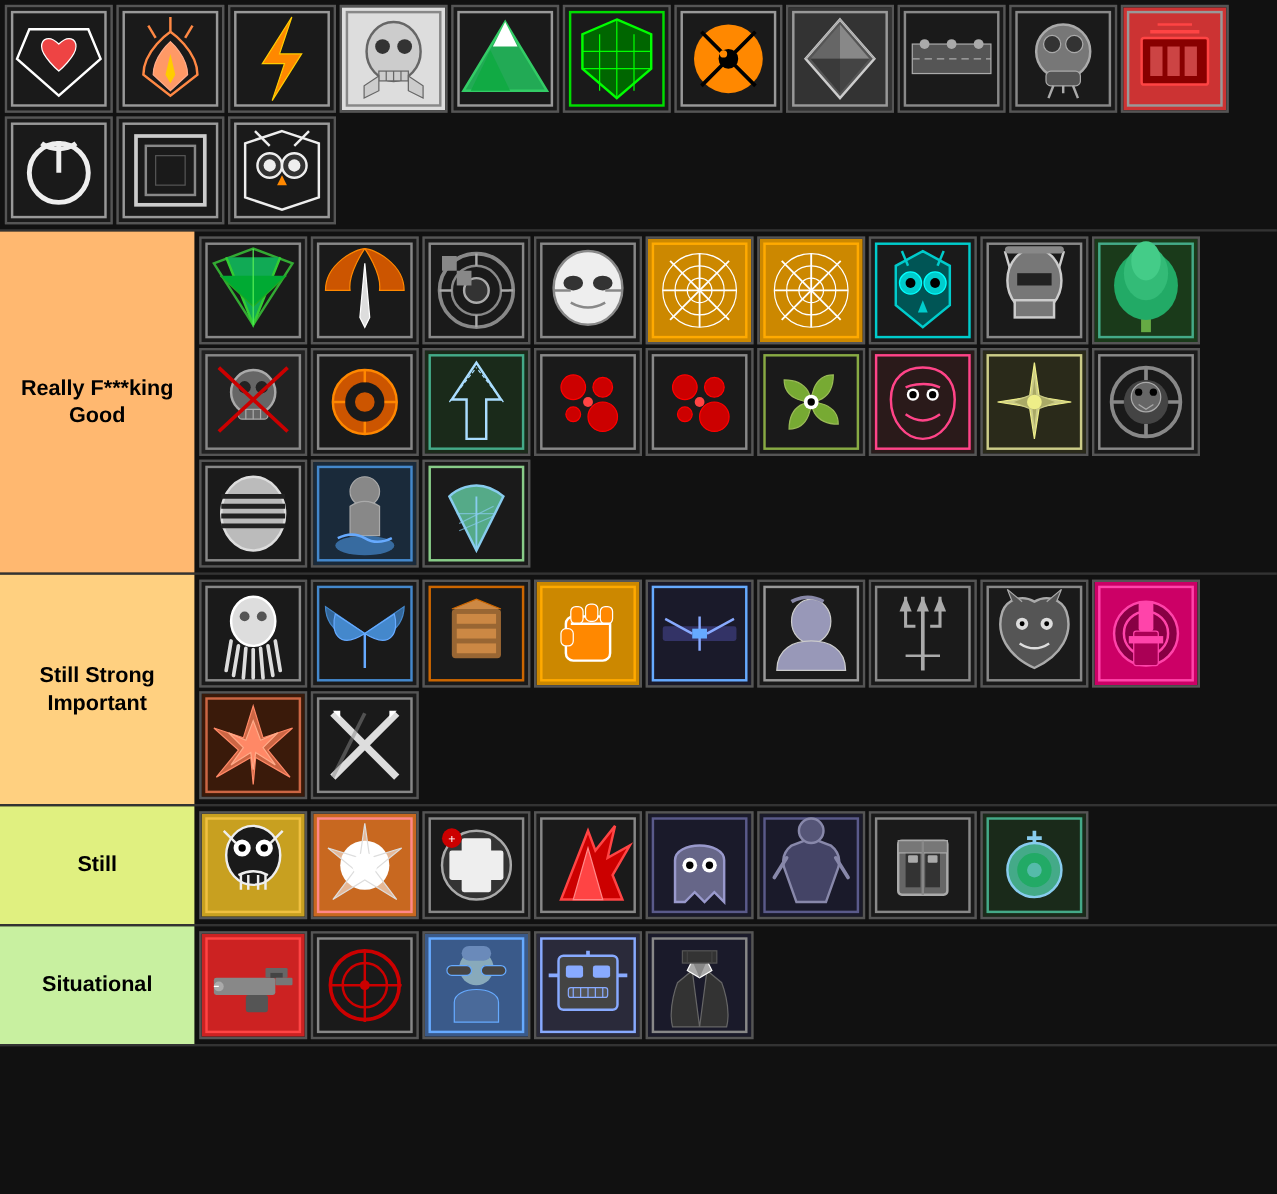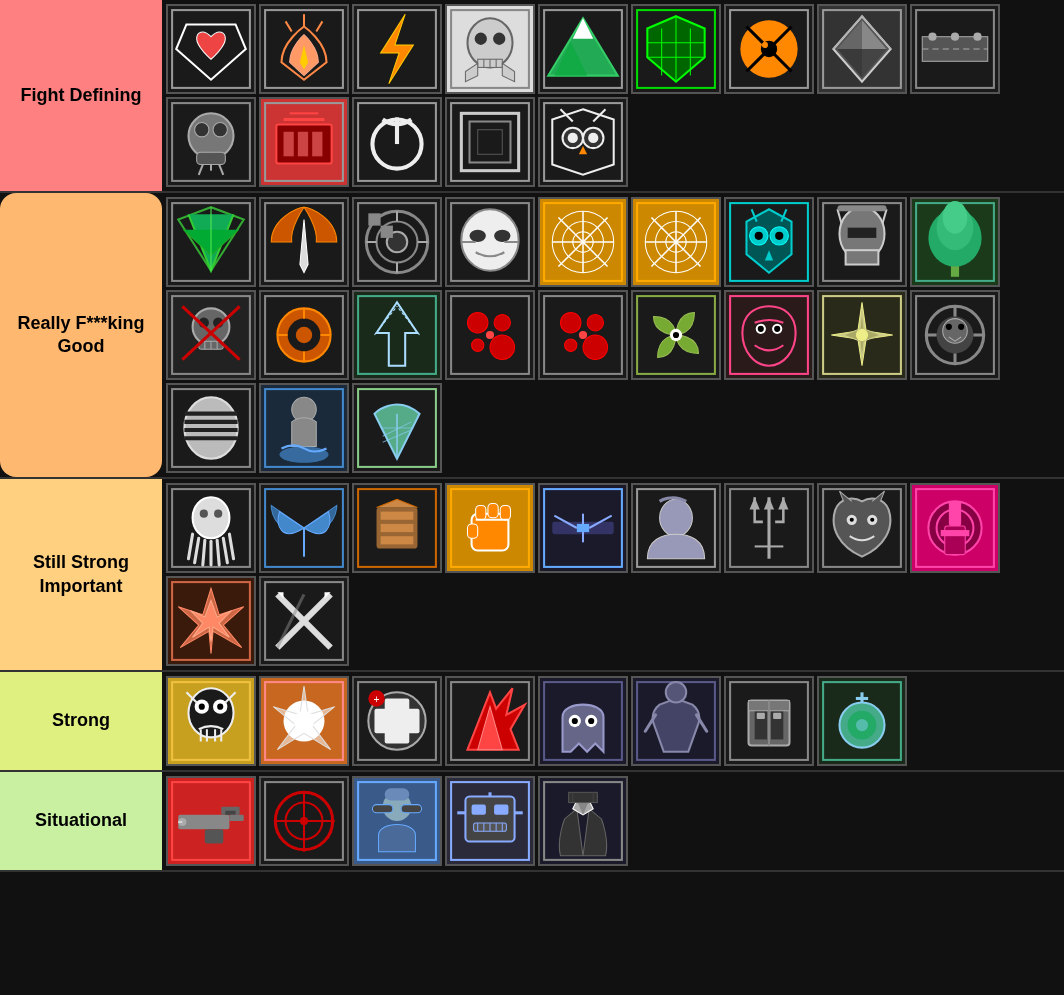--- a/index.html
+++ b/index.html
@@ -69,21 +69,20 @@
   </style>
 </head>
 <body>
 
 <div style="position:relative; width:1064px; min-height:995px; background:#111;">
 
   <div class="watermark" style="position: absolute; top: 8px; right: 10px; color: rgba(200, 200, 200, 0.8); font-size: 20px; font-weight: 900; font-style: italic; font-family: &quot;Arial Black&quot;, Arial, sans-serif; letter-spacing: 2px; text-shadow: rgb(0, 0, 0) 1px 1px 3px; z-index: 100; pointer-events: none;"></div>
 
   <div id="tier-container">
       <div class="tier-row">
-        <div class="tier-label" style="background-color: rgb(255, 128, 128); color: rgb(0, 0, 0);">Fight Defining</div>
         <div class="tier-items-wrapper">
           <div class="tier-items">
             <div class="item">
               <svg viewBox="0 0 84 84" xmlns="http://www.w3.org/2000/svg">
     <rect width="84" height="84" fill="#1a1a1a"></rect>
     <rect x="4" y="4" width="76" height="76" fill="none" stroke="#999" stroke-width="2"></rect>
     <polygon points="42,18 18,18 8,42 42,72 76,42 66,18" fill="none" stroke="#fff" stroke-width="2"></polygon>
     <path d="M42,52 C42,52 28,40 28,32 C28,26 34,22 42,30 C50,22 56,26 56,32 C56,40 42,52 42,52Z" fill="#e44" stroke="#fff" stroke-width="1"></path>
   </svg>
             </div>
@@ -230,21 +229,21 @@
     <circle cx="52" cy="38" r="5" fill="#eee"></circle>
     <polygon points="42,46 38,54 46,54" fill="#f80"></polygon>
     <path d="M20,10 L32,22" stroke="#eee" stroke-width="2"></path>
     <path d="M64,10 L52,22" stroke="#eee" stroke-width="2"></path>
   </svg>
             </div>
           </div>
         </div>
       </div>
       <div class="tier-row">
-        <div class="tier-label" style="background-color: rgb(255, 184, 112); color: rgb(0, 0, 0); border-radius: 16px;">Really F***king Good</div>
+        <div class="tier-label" style="background-color: rgb(255, 184, 112); color: rgb(0, 0, 0);">Really F***king Good</div>
         <div class="tier-items-wrapper">
           <div class="tier-items">
             <div class="item">
               <svg viewBox="0 0 84 84" xmlns="http://www.w3.org/2000/svg">
     <rect width="84" height="84" fill="#1a1a1a"></rect>
     <rect x="4" y="4" width="76" height="76" fill="none" stroke="#888" stroke-width="2"></rect>
     <path d="M42,70 L10,20 L42,8 L74,20Z" fill="none" stroke="#3a3" stroke-width="2"></path>
     <path d="M20,15 L42,70 L64,15" fill="#1a5" stroke="#3c3" stroke-width="2"></path>
     <path d="M15,30 L42,55 L69,30" fill="#0a3" stroke="#2a2" stroke-width="1"></path>
     <line x1="42" y1="8" x2="42" y2="70" stroke="#5e5" stroke-width="1"></line>
@@ -619,21 +618,21 @@
     <line x1="68" y1="16" x2="16" y2="68" stroke="#ddd" stroke-width="6"></line>
     <line x1="42" y1="16" x2="16" y2="68" stroke="#888" stroke-width="3" opacity="0.5"></line>
     <polygon points="16,14 22,14 22,20" fill="#fff"></polygon>
     <polygon points="68,14 62,14 62,20" fill="#fff"></polygon>
   </svg>
             </div>
           </div>
         </div>
       </div>
       <div class="tier-row">
-        <div class="tier-label" style="background-color: rgb(224, 240, 128); color: rgb(0, 0, 0);">Strong</div>
+        <div class="tier-label" style="background-color: rgb(224, 240, 128); color: rgb(0, 0, 0);">Still</div>
         <div class="tier-items-wrapper">
           <div class="tier-items">
             <div class="item">
               <svg viewBox="0 0 84 84" xmlns="http://www.w3.org/2000/svg">
     <rect width="84" height="84" fill="#c8a020"></rect>
     <rect x="4" y="4" width="76" height="76" fill="none" stroke="#f0c040" stroke-width="2"></rect>
     <ellipse cx="42" cy="34" rx="22" ry="24" fill="#1a1a1a" stroke="#eee" stroke-width="2"></ellipse>
     <circle cx="33" cy="28" r="7" fill="#fff"></circle>
     <circle cx="51" cy="28" r="7" fill="#fff"></circle>
     <circle cx="33" cy="28" r="3" fill="#000"></circle>

